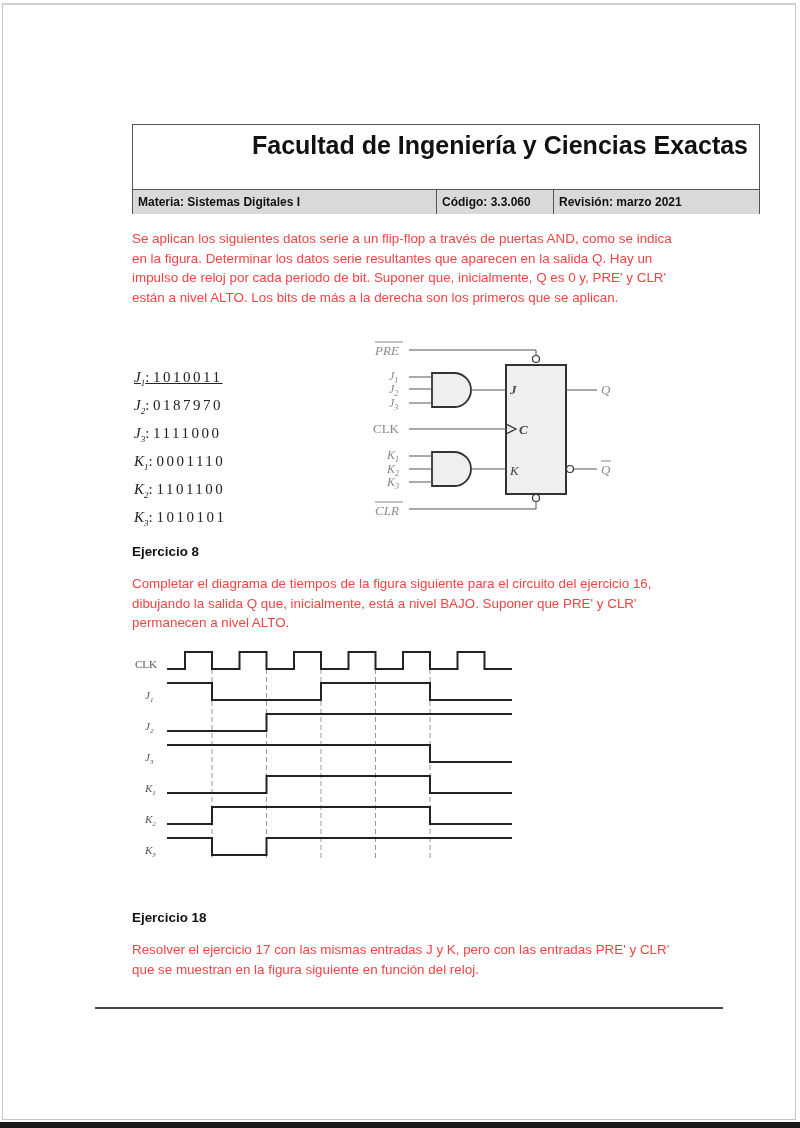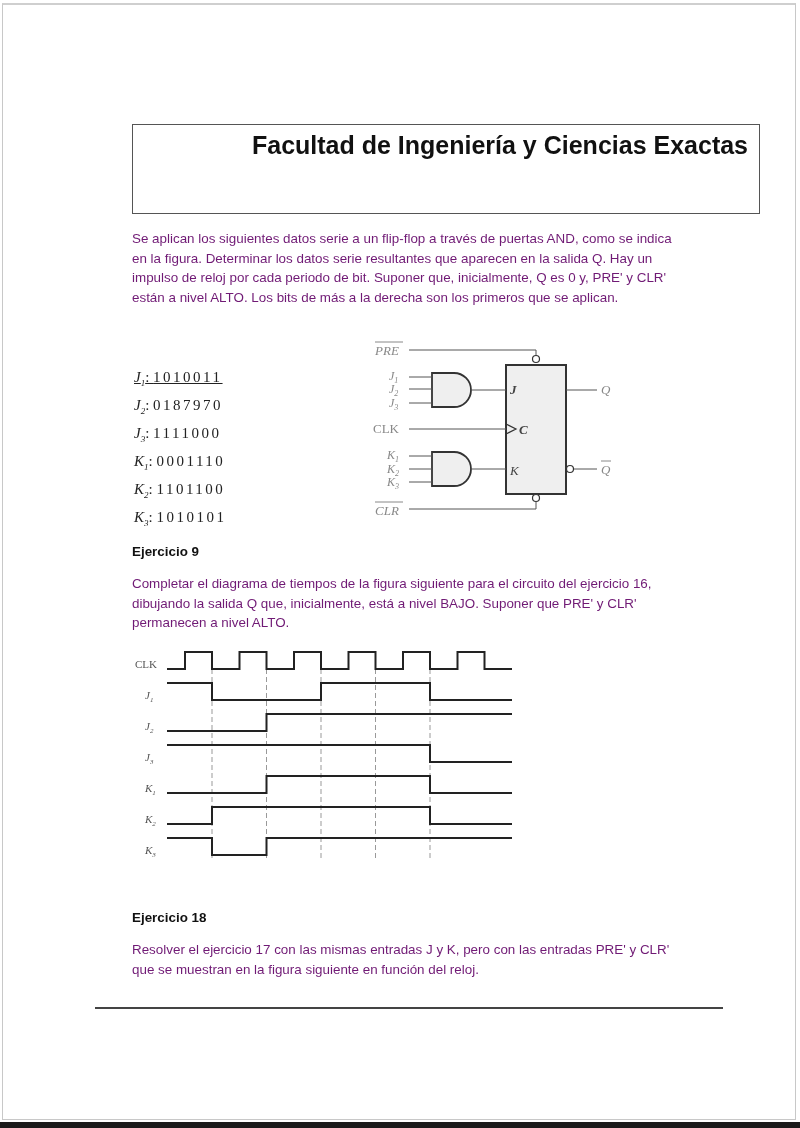--- a/index.html
+++ b/index.html
@@ -13,39 +13,44 @@
   .logo-seal { width:20px; height:20px; border-radius:50%; border:1.5px solid #6a7690; margin-left:4px; display:flex; align-items:center; justify-content:center; font-size:11px; color:#3b4766; }
   .title-cell { position:absolute; left:108px; top:0; right:0; height:64px; }
   .faculty-title { position:absolute; left:0; right:0; top:6px; text-align:center; font-size:25px; font-weight:bold; color:#111; }
   .dept-title { position:absolute; left:0; right:0; top:45px; text-align:center; font-size:14px; font-weight:bold; padding-left:40px; }
   .meta-row { position:absolute; left:0; right:0; top:64px; height:24px; background:#d9d9d9; border-top:1px solid #555; }
   .meta-cell { position:absolute; top:0; height:24px; line-height:24px; font-size:12px; font-weight:bold; padding-left:5px; box-sizing:border-box; }
   .meta-subject { left:0; width:304px; border-right:1px solid #555; }
   .meta-code { left:304px; width:117px; border-right:1px solid #555; }
   .meta-rev { left:421px; right:0; }
 
-  .para { position:absolute; left:132px; width:540px; font-size:13.4px; line-height:19.5px; color:#701a75; }
+  .para { position:absolute; left:132px; width:540px; font-size:13.4px; line-height:19.5px; color:#ef4444; }
   .heading { position:absolute; left:132px; font-size:13.4px; font-weight:bold; color:#111; }
 
   .bits { position:absolute; left:134px; font-family:"Liberation Serif", serif; font-size:15px; color:#222; }
   .bits .var { font-style:italic; }
   .bits sub { font-size:9px; font-style:italic; }
   .bits .seq { letter-spacing:2.5px; }
 
   svg text { font-family:"Liberation Serif", serif; }
   .footer-rule { position:absolute; left:95px; top:1007px; width:628px; height:2px; background:#444; }
 </style>
 </head>
 <body>
 
 <div class="page-frame"></div>
 
 <div class="header-table">
   <div class="title-cell">
     <div class="faculty-title">Facultad de Ingeniería y Ciencias Exactas</div>
+  </div>
+  <div class="meta-row">
+    <div class="meta-cell meta-subject">Materia: Sistemas Digitales I</div>
+    <div class="meta-cell meta-code">Código: 3.3.060</div>
+    <div class="meta-cell meta-rev">Revisión: marzo 2021</div>
   </div>
 </div>
 
 <div class="para" style="top:229px;">Se aplican los siguientes datos serie a un flip-flop a través de puertas AND, como se indica en la figura. Determinar los datos serie resultantes que aparecen en la salida Q. Hay un impulso de reloj por cada periodo de bit. Suponer que, inicialmente, Q es 0 y, PRE' y CLR' están a nivel ALTO. Los bits de más a la derecha son los primeros que se aplican.</div>
 
 <div id="bits-list">
     <div class="bits" style="top: 369px; text-decoration: underline;"><span class="var">J</span><sub>1</sub><span>: </span><span class="seq">1010011</span></div>
     <div class="bits" style="top: 397px;"><span class="var">J</span><sub>2</sub><span>: </span><span class="seq">0187970</span></div>
     <div class="bits" style="top: 425px;"><span class="var">J</span><sub>3</sub><span>: </span><span class="seq">1111000</span></div>
     <div class="bits" style="top: 453px;"><span class="var">K</span><sub>1</sub><span>: </span><span class="seq">0001110</span></div>
@@ -95,21 +100,21 @@
   <text id="kl2" x="22" y="151" font-size="12" font-style="italic" fill="#888">K<tspan font-size="8" dy="3">3</tspan></text>
 
   <line x1="201" y1="55" x2="232" y2="55" stroke="#555" stroke-width="1"></line>
   <text x="236" y="59" font-size="13" font-style="italic" fill="#888">Q</text>
   <circle cx="205" cy="134" r="3.5" fill="#fff" stroke="#333" stroke-width="1.2"></circle>
   <line x1="209" y1="134" x2="232" y2="134" stroke="#555" stroke-width="1"></line>
   <text x="236" y="139" font-size="13" font-style="italic" fill="#888">Q</text>
   <line x1="236" y1="126" x2="246" y2="126" stroke="#888" stroke-width="1"></line>
 </svg>
 
-<div class="heading" style="top:544px;">Ejercicio 9</div>
+<div class="heading" style="top:544px;">Ejercicio 8</div>
 <div class="para" style="top:574px;width:560px;">Completar el diagrama de tiempos de la figura siguiente para el circuito del ejercicio 16, dibujando la salida Q que, inicialmente, está a nivel BAJO. Suponer que PRE' y CLR' permanecen a nivel ALTO.</div>
 
 <svg id="timing" style="position:absolute;left:130px;top:645px;" width="390" height="225">
   <g id="timing-labels">
       <text x="5" y="23" font-size="11" fill="#555">CLK</text>
       <text x="15" y="54" font-size="11" font-style="italic" fill="#555">J<tspan font-size="7" dy="3">1</tspan></text>
       <text x="15" y="85" font-size="11" font-style="italic" fill="#555">J<tspan font-size="7" dy="3">2</tspan></text>
       <text x="15" y="116" font-size="11" font-style="italic" fill="#555">J<tspan font-size="7" dy="3">3</tspan></text>
       <text x="15" y="147" font-size="11" font-style="italic" fill="#555">K<tspan font-size="7" dy="3">1</tspan></text>
       <text x="15" y="178" font-size="11" font-style="italic" fill="#555">K<tspan font-size="7" dy="3">2</tspan></text>

